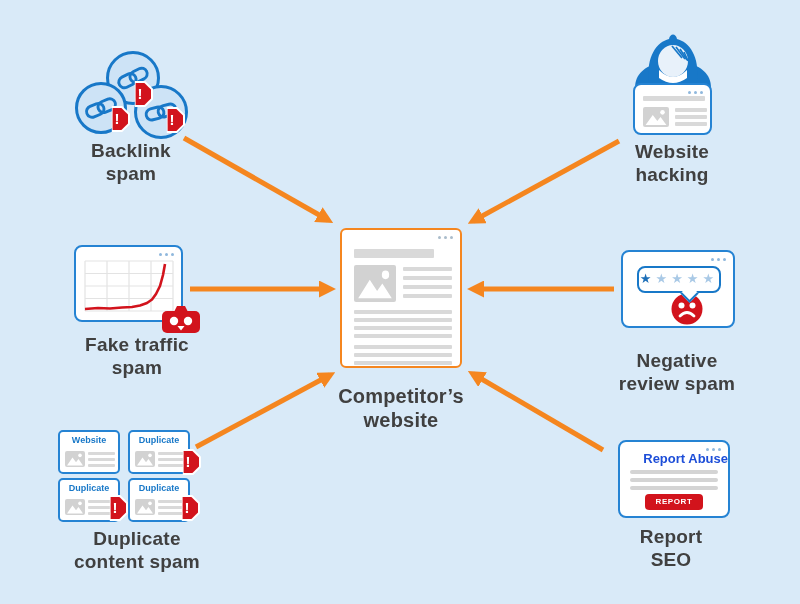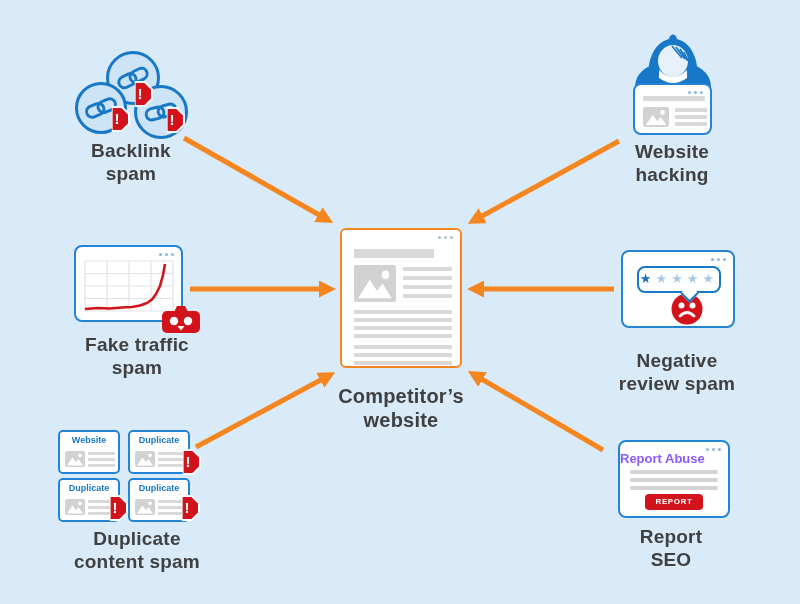--- a/index.html
+++ b/index.html
@@ -62,21 +62,21 @@
 
   
   .card{
     position:absolute;width:62px;height:44px;background:#fff;border:2px solid #2583d3;
     border-radius:5px;box-sizing:border-box;
   }
   .card-title{color:#1878c8;font-weight:700;font-size:9px;text-align:center;margin-top:3px;}
   .card-line{position:absolute;background:#d9d9d9;height:3px;border-radius:1px;width:27px;left:28px;}
 
   
-  .snitch-heading{position:absolute;left:0;right:0;top:9px;text-align:left;color:#8b5cf6;font-weight:700;font-size:13px;}
+  .snitch-heading{position:absolute;left:0;right:0;top:9px;text-align:right;color:#1d4ed8;font-weight:700;font-size:13px;}
   .snitch-line{position:absolute;left:10px;width:88px;height:4px;background:#d4d4d4;border-radius:2px;}
   .report-btn{
     position:absolute;left:50%;transform:translateX(-50%);top:52px;width:58px;height:16px;
     background:#d2131c;border-radius:4px;color:#fff;font-weight:700;font-size:8px;
     letter-spacing:.6px;text-align:center;line-height:16px;
   }
 </style>
 </head>
 <body>
 

